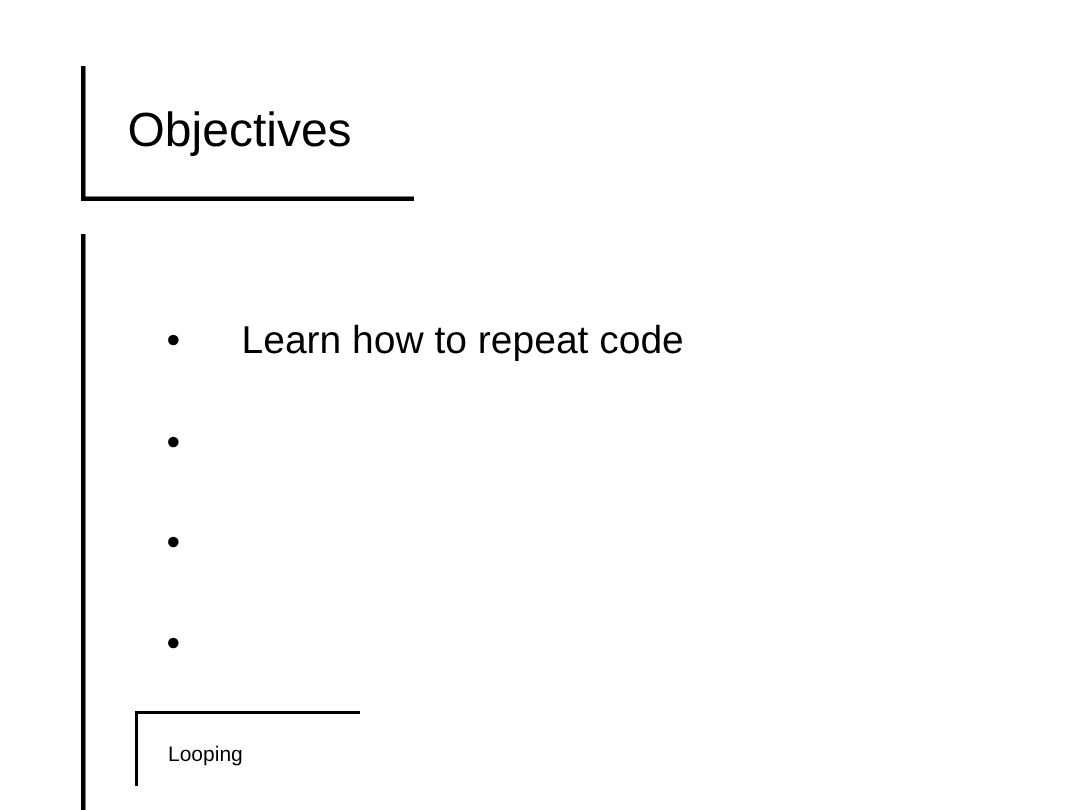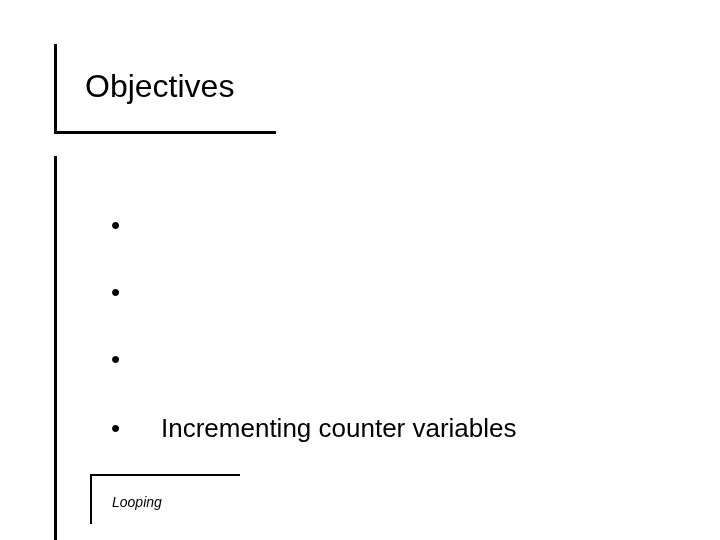--- a/index.html
+++ b/index.html
@@ -55,41 +55,40 @@
     left: 54px;
     bottom: 28px;
     border-left: 2px solid #000;
     border-top: 2px solid #000;
     padding: 6px 60px 2px 8px;
     min-width: 150px;
   }
   .footer-text {
     font-size: 14px;
     color: #000;
-    font-style: italic;
   }
 </style>
 </head>
 <body>
 
 <div class="title-block">
   <div class="title-text">Objectives</div>
 </div>
 
 <div class="body-block">
   <div class="bullet-row">
     <span class="bullet-dot">•</span>
+    <span class="bullet-text">Learn how to repeat code</span>
   </div>
   <div class="bullet-row">
     <span class="bullet-dot">•</span>
   </div>
   <div class="bullet-row">
     <span class="bullet-dot">•</span>
   </div>
   <div class="bullet-row">
     <span class="bullet-dot">•</span>
-    <span class="bullet-text">Incrementing counter variables</span>
   </div>
 </div>
 
 <div class="footer-block">
   <div class="footer-text">Looping</div>
 </div>
 
 </body></html>

